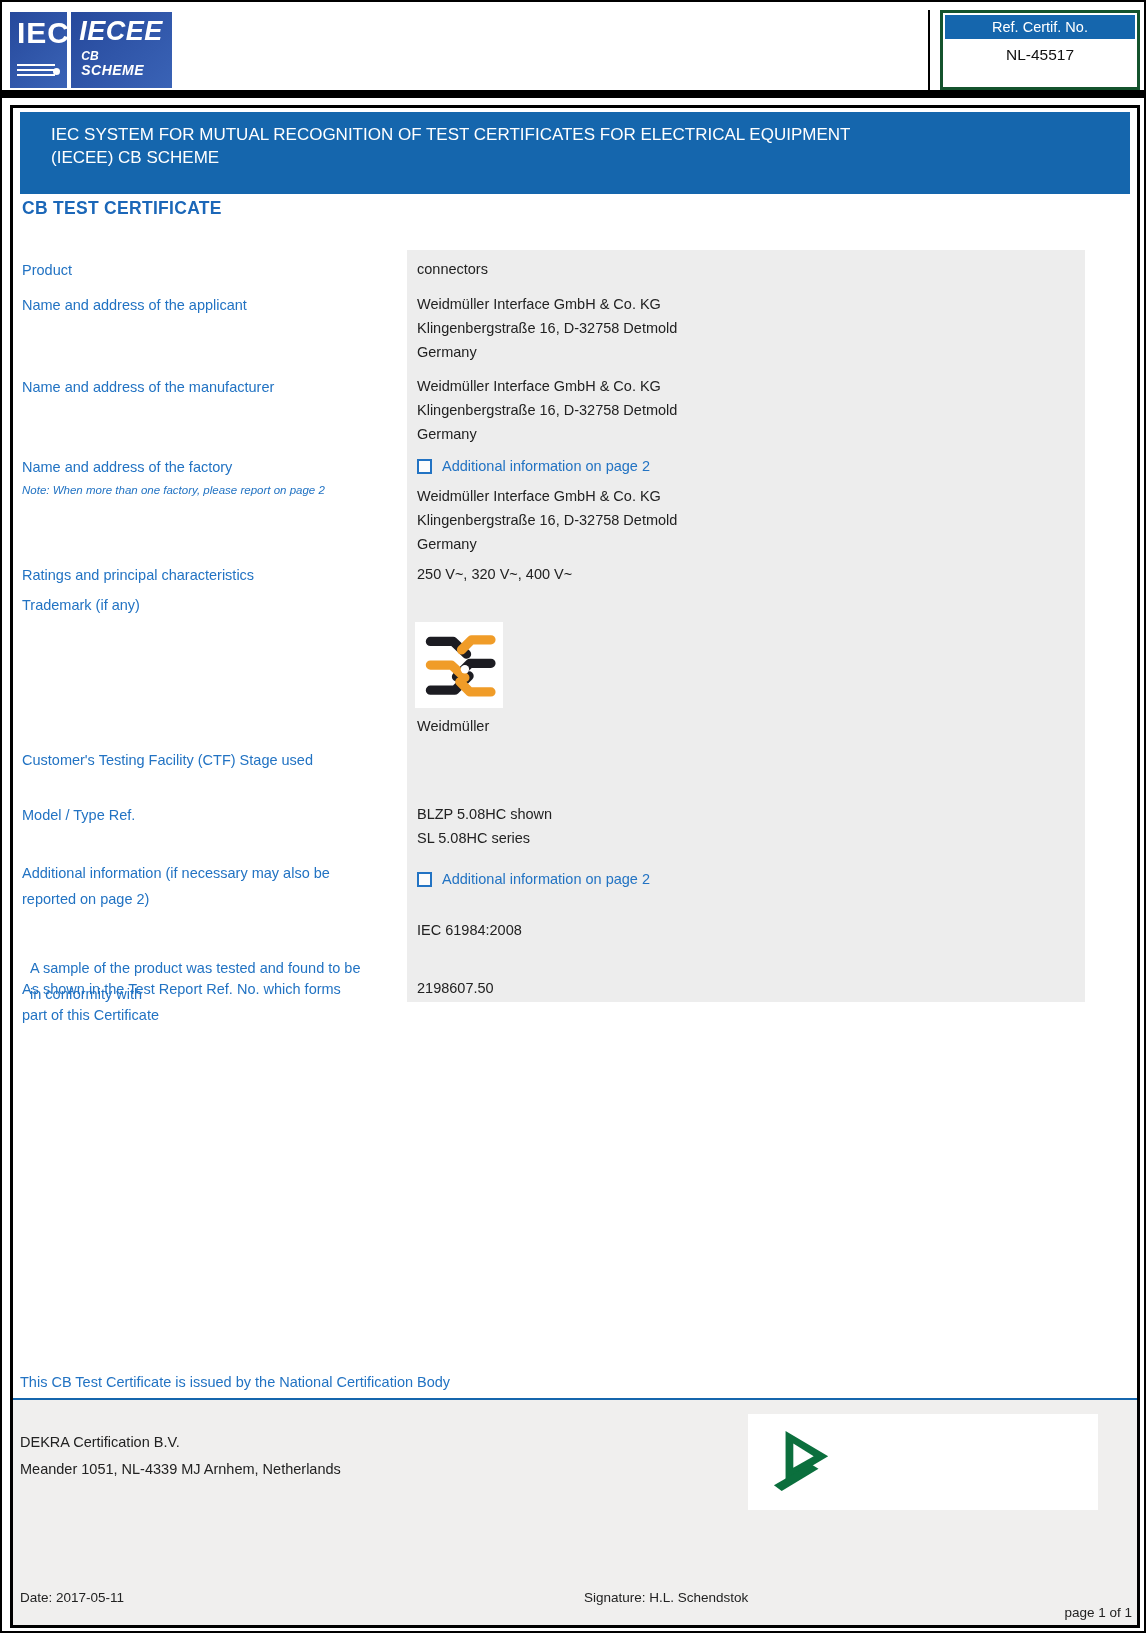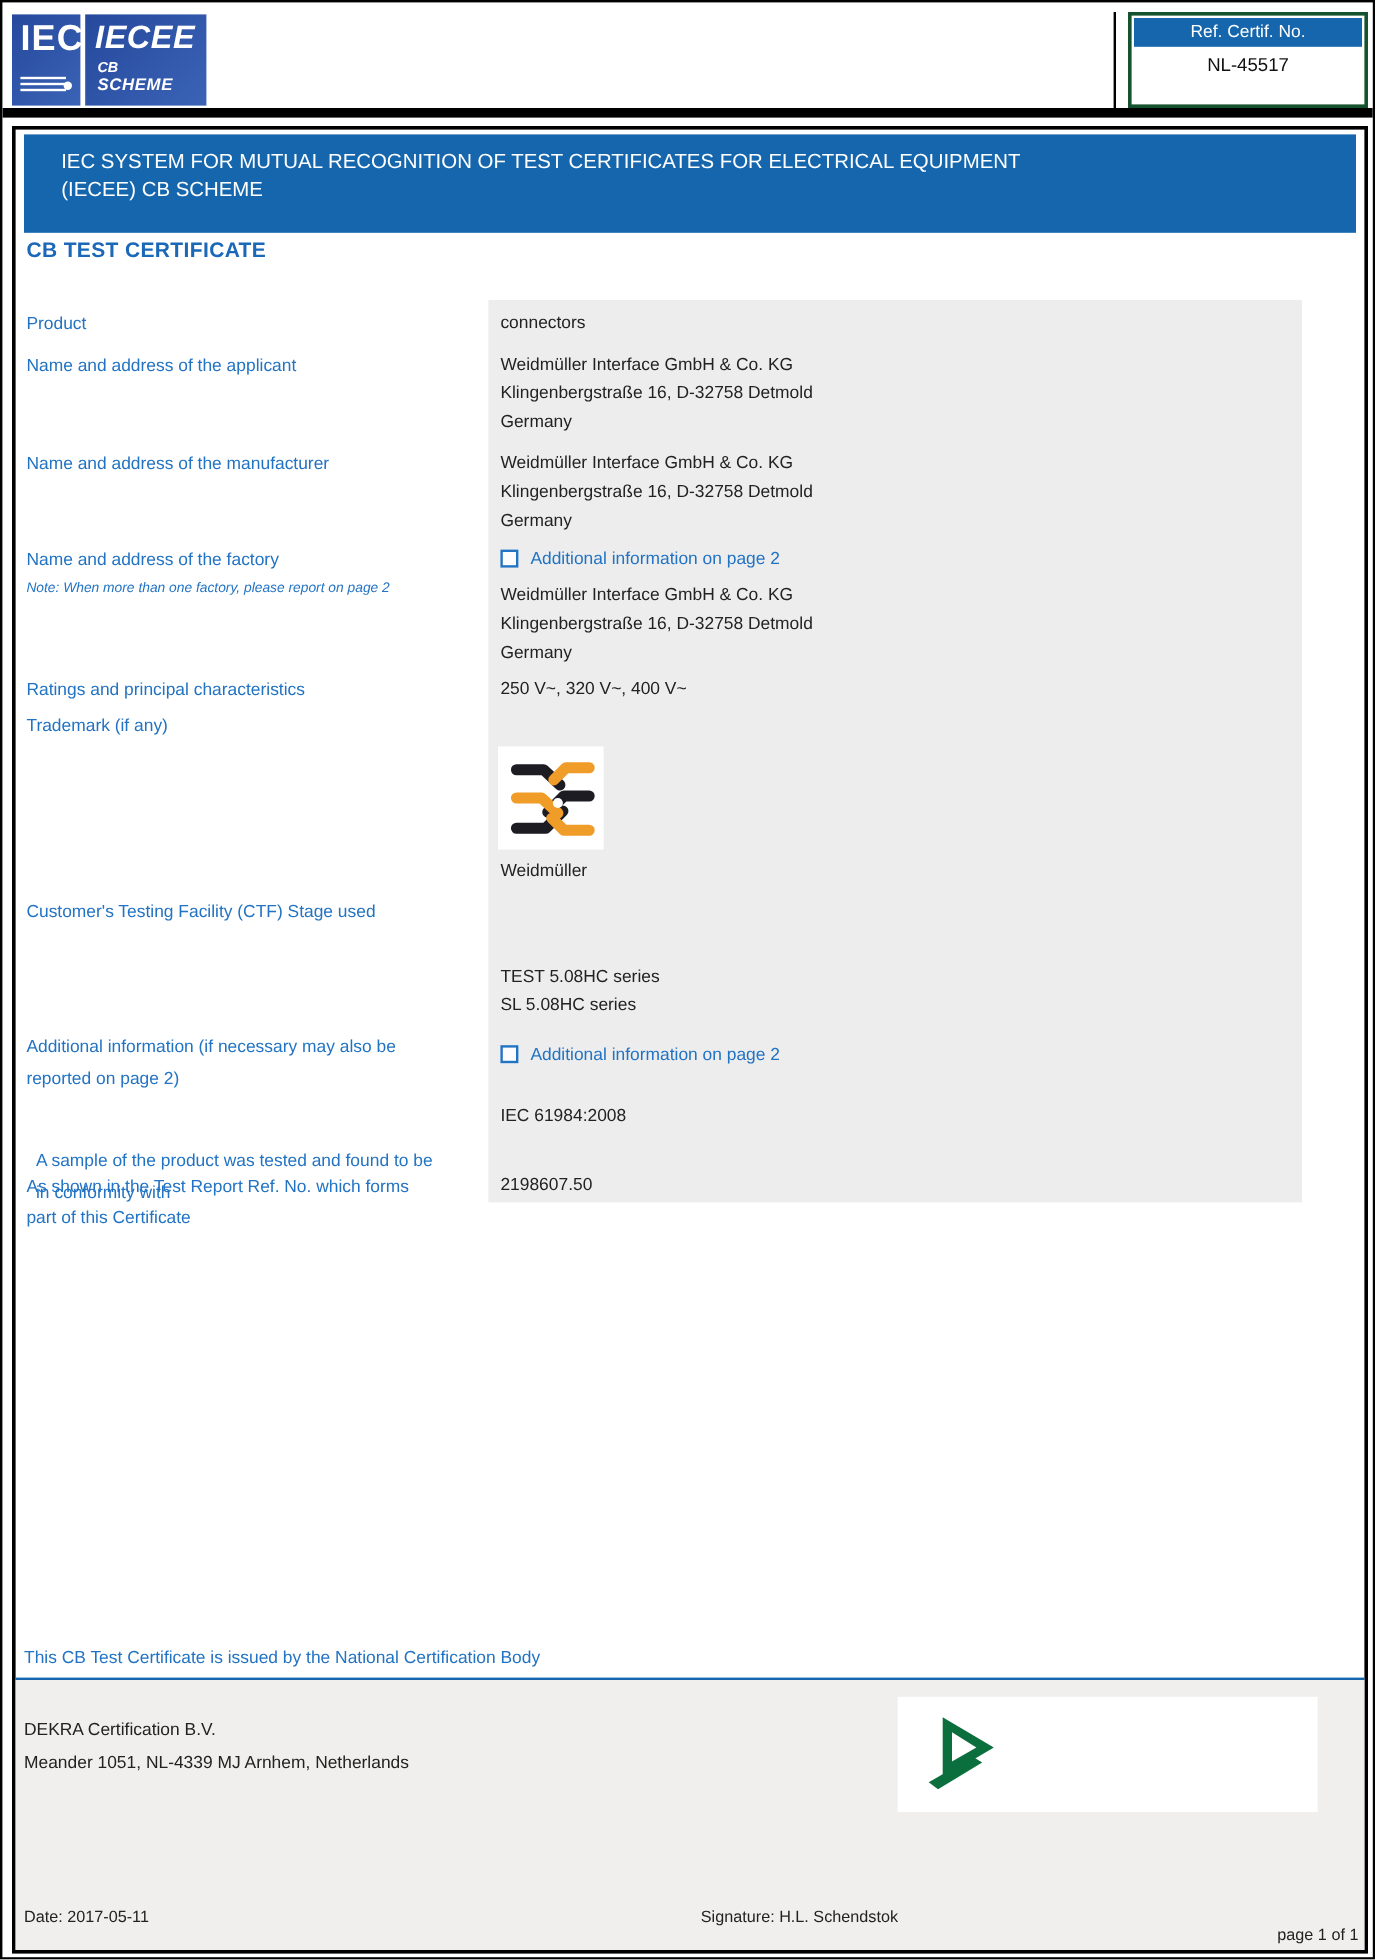--- a/index.html
+++ b/index.html
@@ -134,22 +134,23 @@
       <path d="M83 14 H60 L48 26" stroke="#f09c28" stroke-width="11"></path>
       <path d="M11 44 H36 L52 59" stroke="#f09c28" stroke-width="11"></path>
       <path d="M83 76 H58 L46 64" stroke="#f09c28" stroke-width="11"></path>
       <circle cx="52" cy="49" r="5" fill="#ffffff" stroke="none"></circle>
     </svg>
   </div>
   <div class="abs val" style="left:415px;top:712px;">Weidmüller</div>
 
   <div class="abs lbl" style="left:20px;top:745px;width:380px;">Customer's Testing Facility (CTF) Stage used</div>
 
+  <div class="abs lbl" style="left:20px;top:800px;width:360px;">Model / Type Ref.</div>
   <div class="abs val" style="left:415px;top:800px;">
-    <div>TEST 5.08HC series</div>
+    <div>BLZP 5.08HC shown</div>
     <div>SL 5.08HC series</div>
   </div>
 
   <div class="abs lbl" style="left:20px;top:858px;width:345px;">Additional information (if necessary may also be reported on page 2)</div>
   <div class="abs" style="left:415px;top:868px;">
     <span class="checkbox"></span><span class="cb-label">Additional information on page 2</span>
   </div>
 
   <div class="abs lbl" style="left:28px;top:916px;width:335px;margin-top:37px;">A sample of the product was tested and found to be in conformity with</div>
   <div class="abs val" style="left:415px;top:916px;">IEC 61984:2008</div>

